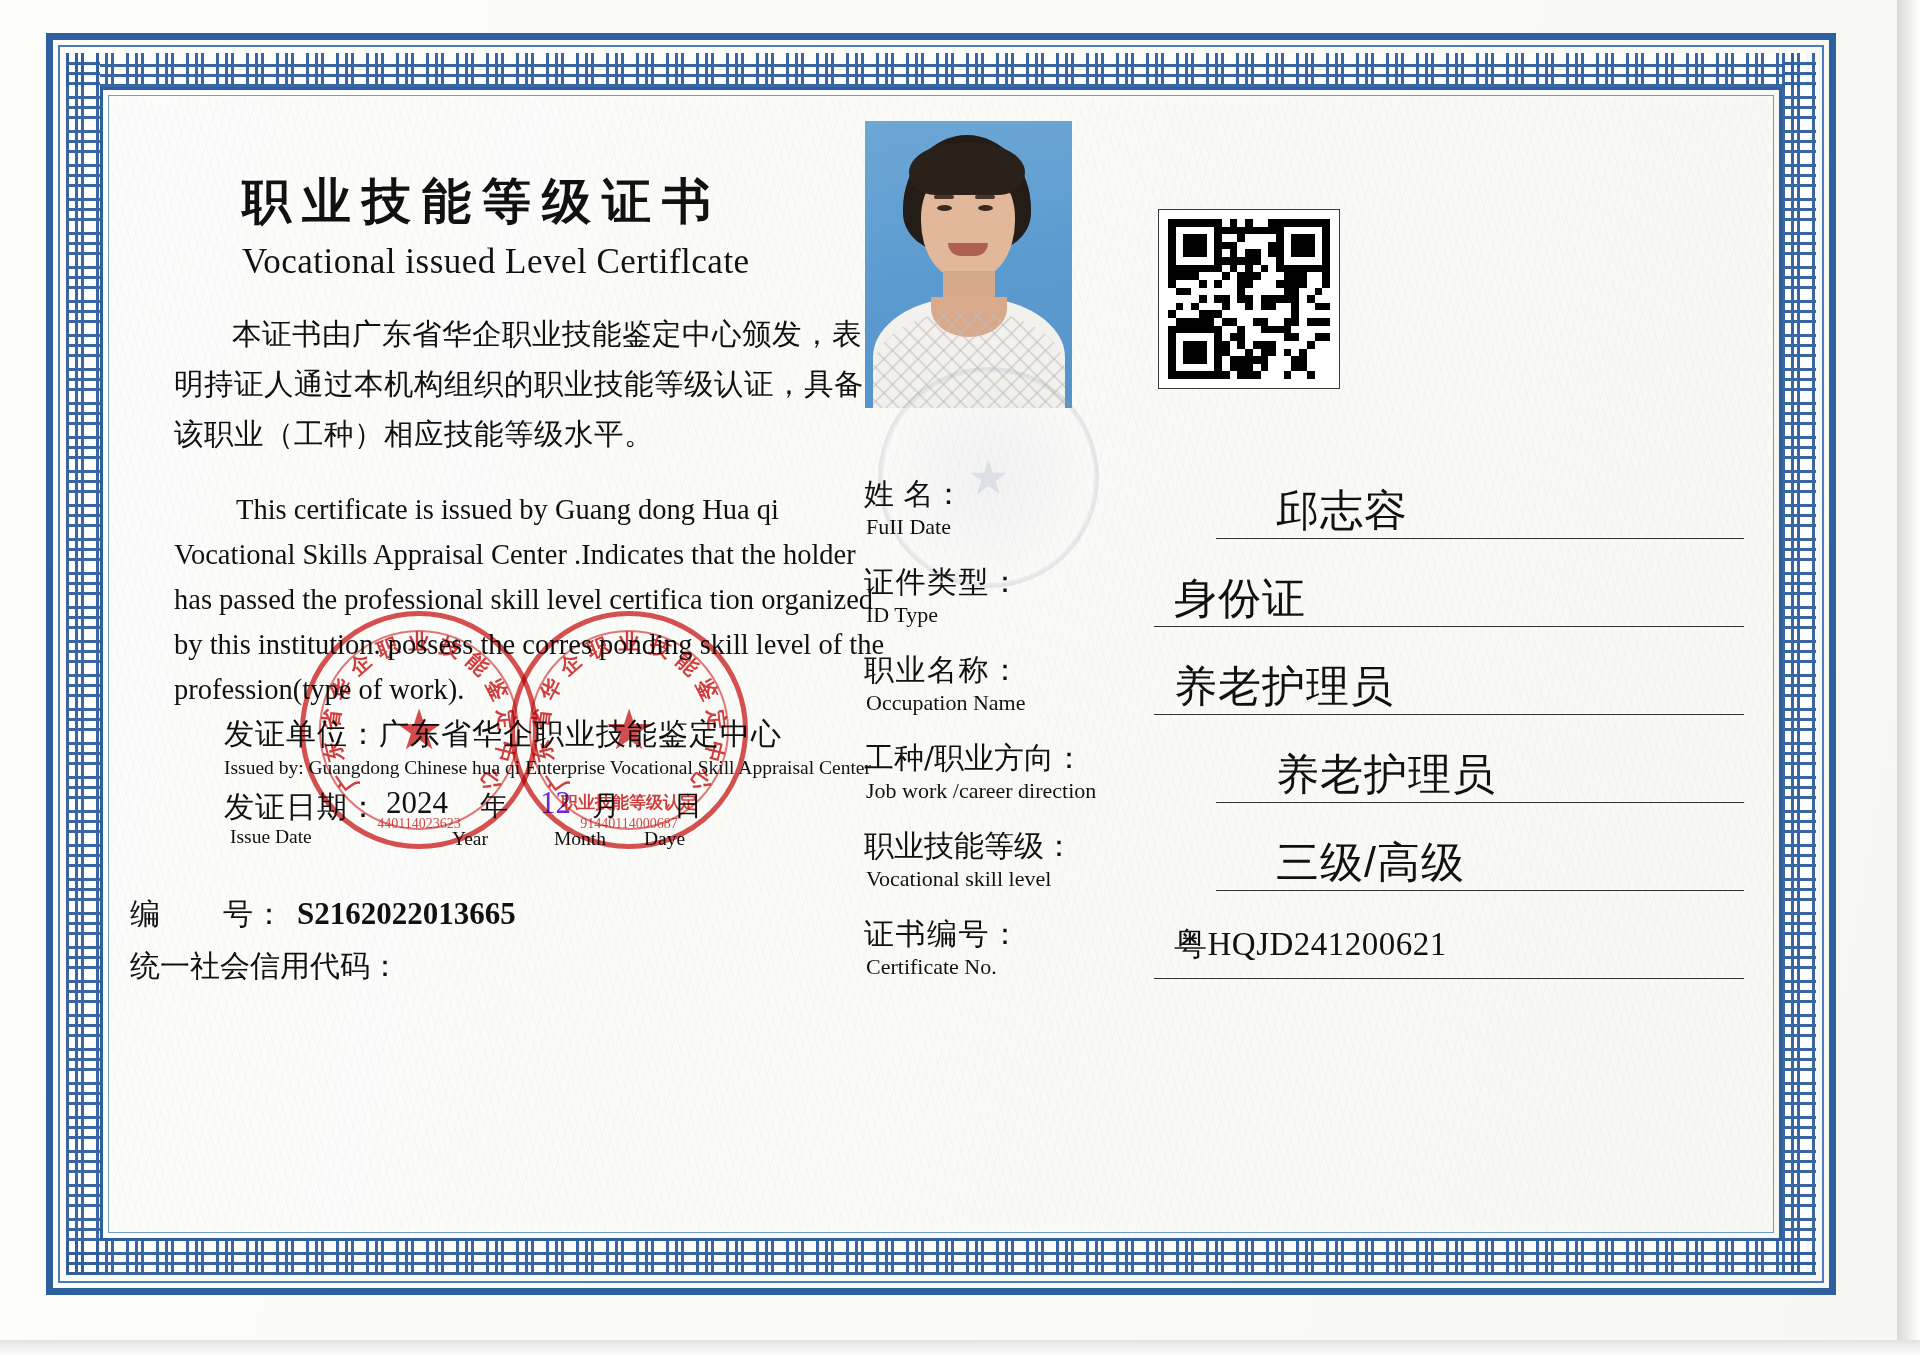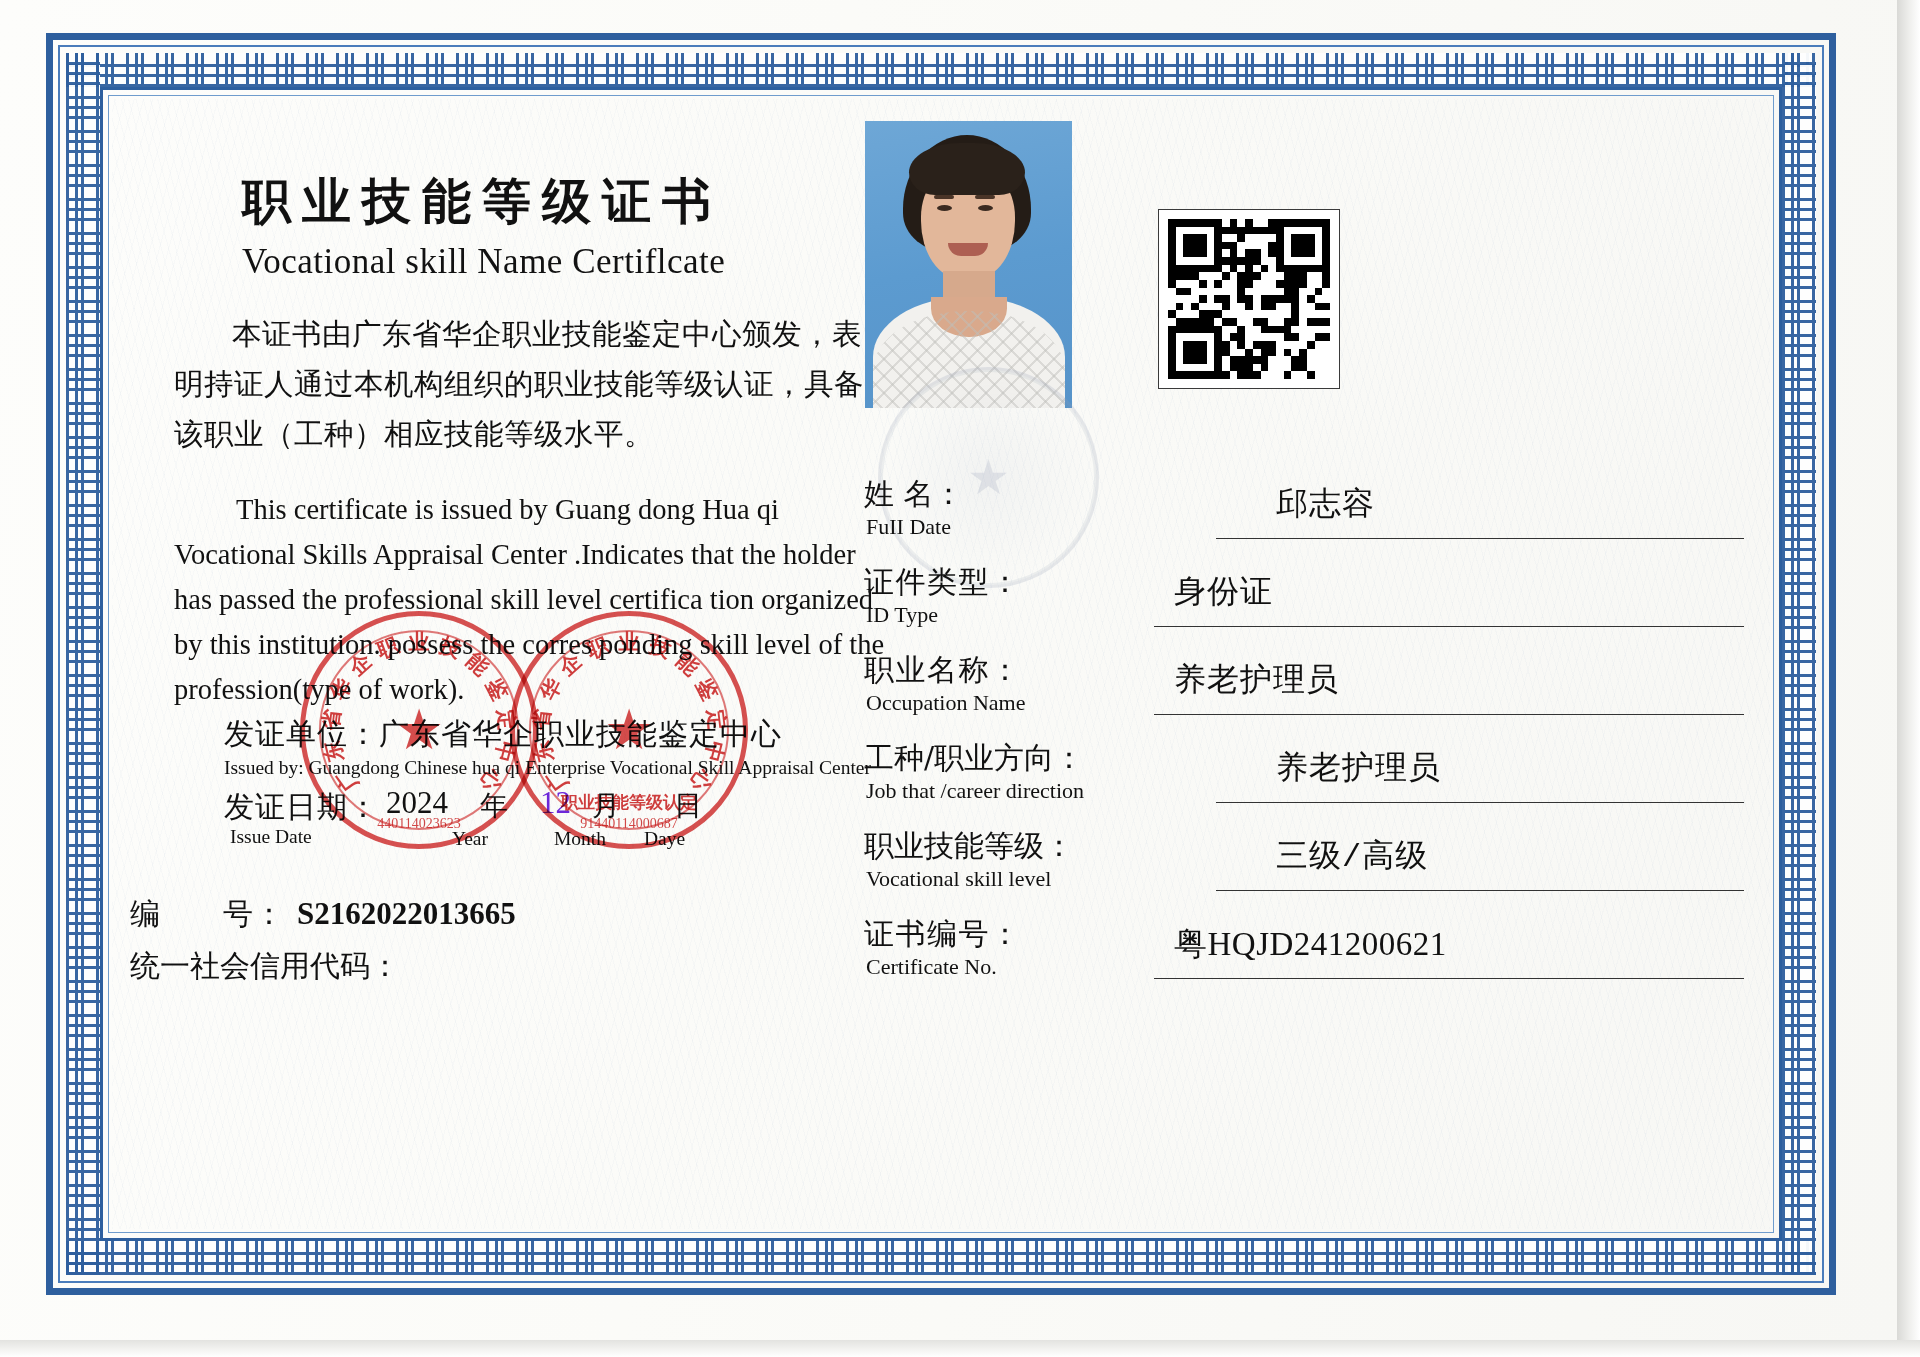--- a/index.html
+++ b/index.html
@@ -375,22 +375,22 @@
   .f-rule {
     position: absolute;
     left: 290px;
     top: 64px;
     width: 590px;
     border-bottom: 1.6px solid #333;
   }
   .f-val {
     position: absolute;
     left: 310px; top: 8px;
-    font-family: Liberation Mono, monospace;
-    font-size: 32px;
+    font-family: Liberation Sans, sans-serif;
+    font-size: 43px;
     color: #111;
     white-space: nowrap;
     letter-spacing: 1px;
   }
   .f-val.num {
     font-family: "Liberation Serif", serif;
     font-size: 33px;
     letter-spacing: .5px;
   }
   .field.narrow .f-cn { letter-spacing: 0px; }
@@ -490,21 +490,21 @@
   <div class="meander-band mb-bottom"></div>
   <div class="meander-band mb-left"></div>
   <div class="meander-band mb-right"></div>
   <div class="border-inner"></div>
   <div class="border-inner2"></div>
   <div class="guilloche"></div>
 
   <div class="content">
 
     <div class="title-cn">职业技能等级证书</div>
-    <div class="title-en">Vocational skill Name  Certiflcate</div>
+    <div class="title-en">Vocational issued Level  Certiflcate</div>
 
     <div class="para-cn">本证书由广东省华企职业技能鉴定中心颁发，表明持证人通过本机构组织的职业技能等级认证，具备该职业（工种）相应技能等级水平。</div>
     <div class="para-en">This certificate is issued by Guang dong Hua qi Vocational Skills Appraisal Center .Indicates that the holder has passed the professional skill level certifica tion organized by this institution. possess the corres ponding  skill level of the profession(type of  work).</div>
 
     <div class="issuer-row">
       <div class="issuer-cn">发证单位：广东省华企职业技能鉴定中心</div>
       <div class="issuer-en">Issued by: Guangdong Chinese hua qi Enterprise Vocational Skill Appraisal Center</div>
     </div>
 
     <div class="issue-date-row">
@@ -1012,21 +1012,21 @@
           <div class="f-val">身份证</div>
         </div>
         <div class="field">
           <div class="f-cn">职业名称：</div>
           <div class="f-en">Occupation Name</div>
           <div class="f-rule"></div>
           <div class="f-val">养老护理员</div>
         </div>
         <div class="field narrow">
           <div class="f-cn">工种/职业方向：</div>
-          <div class="f-en">Job that /career direction</div>
+          <div class="f-en">Job work /career direction</div>
           <div class="f-rule"></div>
           <div class="f-val">养老护理员</div>
         </div>
         <div class="field narrow">
           <div class="f-cn">职业技能等级：</div>
           <div class="f-en">Vocational skill level</div>
           <div class="f-rule"></div>
           <div class="f-val">三级/高级</div>
         </div>
         <div class="field">

